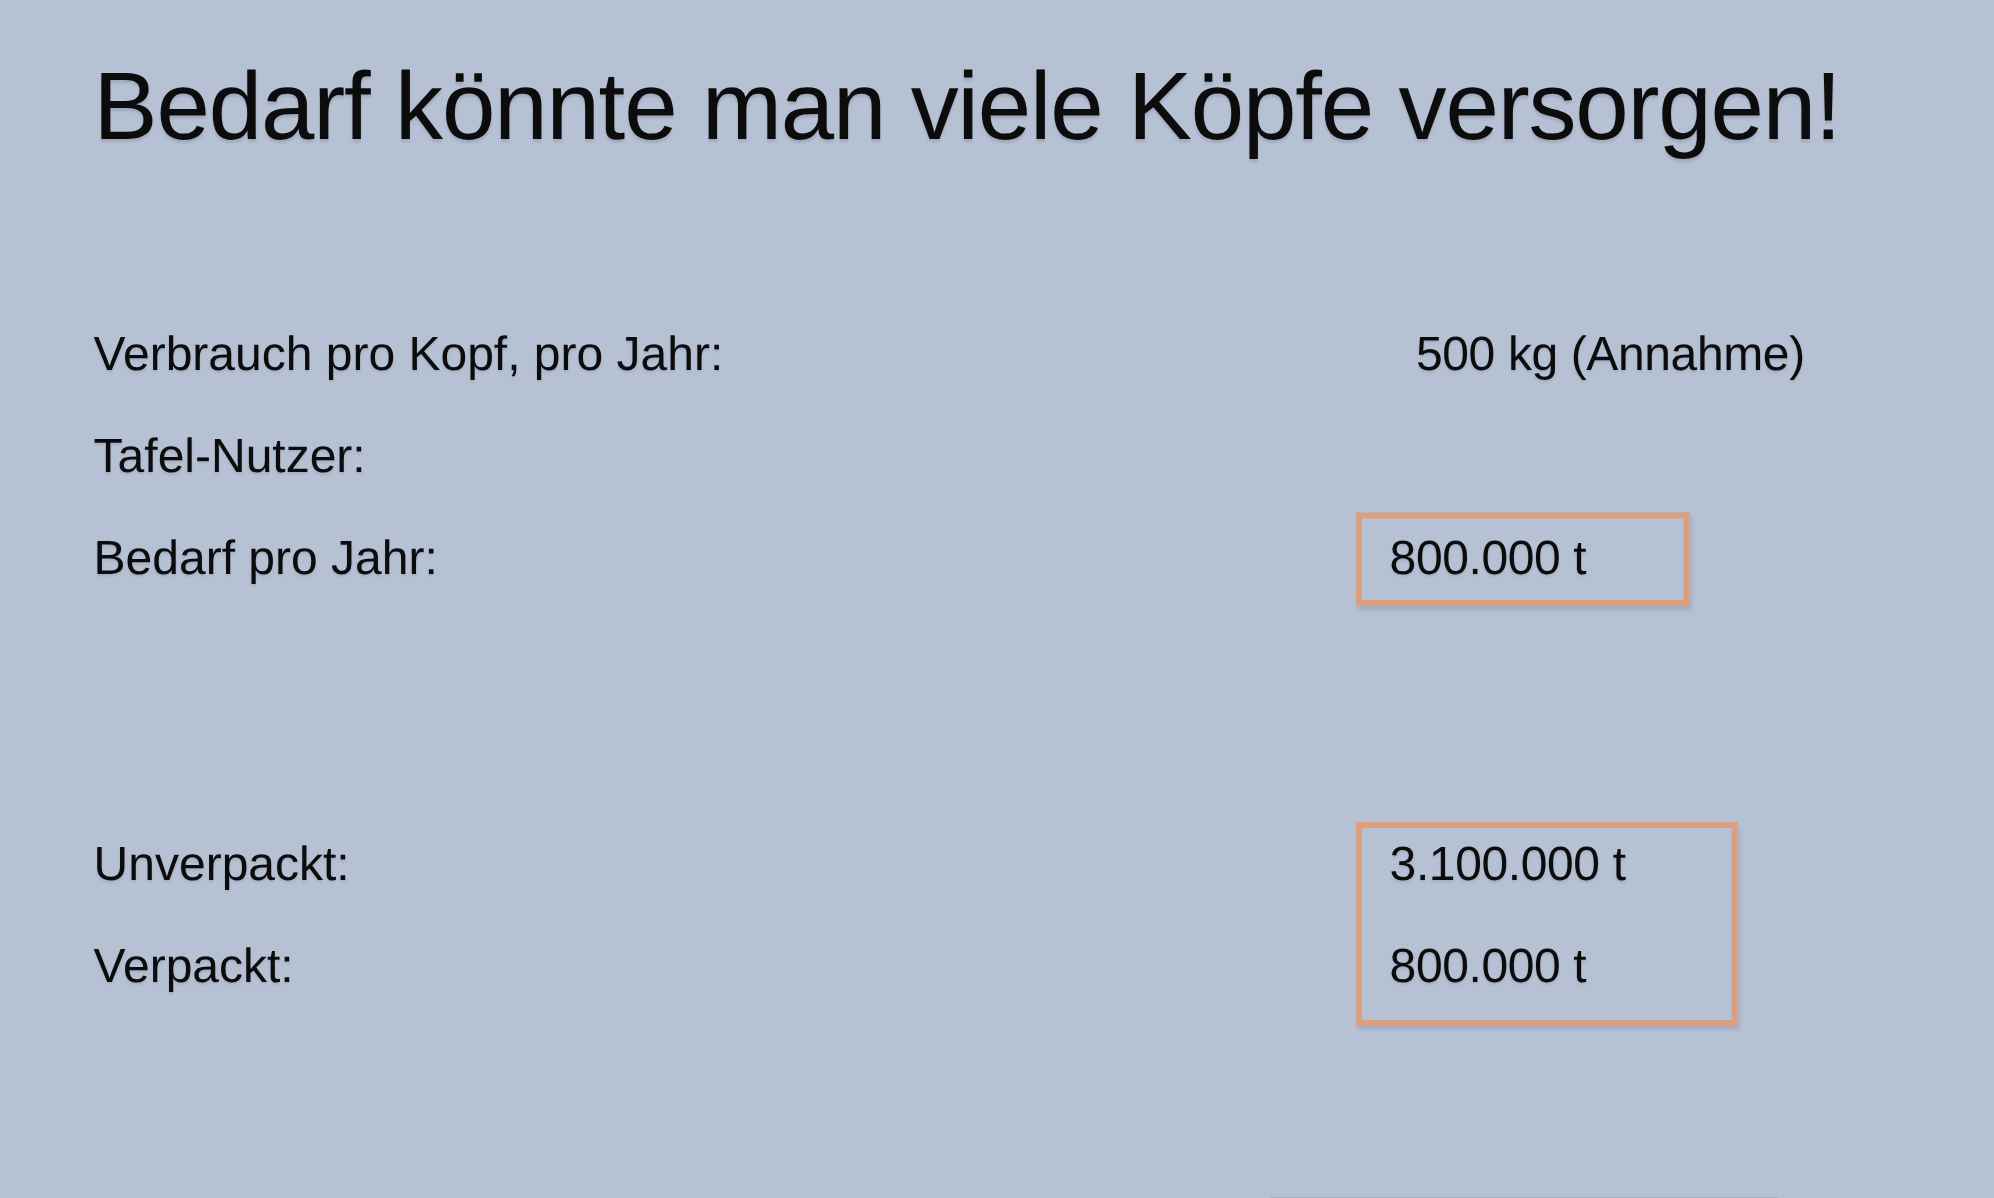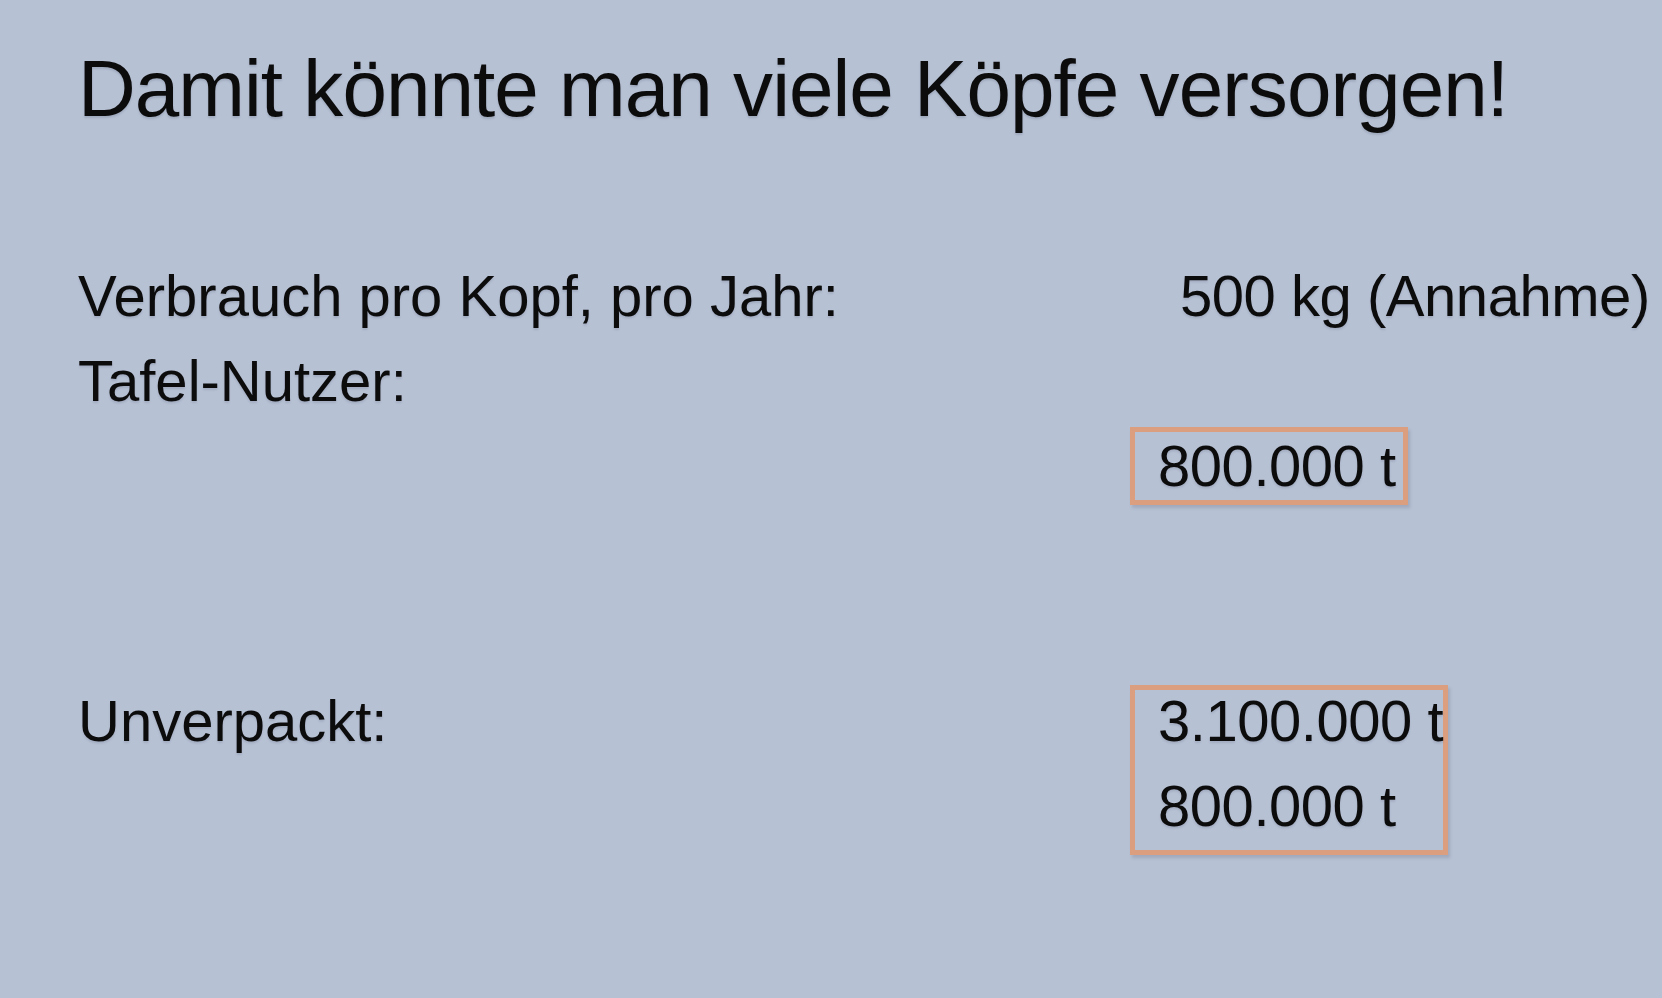--- a/index.html
+++ b/index.html
@@ -27,21 +27,21 @@
     line-height: 1.08;
     white-space: nowrap;
     text-shadow: 0 2px 2px rgba(60,70,95,0.18);
   }
   .row {
     position: absolute;
     left: 0;
     width: 100%;
     height: 85px;
     line-height: 85px;
-    font-size: 58px;
+    font-size: 40px;
     font-weight: 400;
     white-space: nowrap;
   }
   .row .label {
     position: absolute;
     left: 78px;
     text-shadow: 0 2px 2px rgba(60,70,95,0.15);
   }
   .row .value {
     position: absolute;
@@ -77,41 +77,43 @@
     top: 685px;
     width: 318px;
     height: 170px;
   }
 </style>
 </head>
 <body>
 
 <div class="slide" style="background: rgb(183, 193, 212); color: rgb(12, 12, 12);">
 
-  <h1 class="title">Damit könnte man viele Köpfe versorgen!</h1>
+  <h1 class="title">Bedarf könnte man viele Köpfe versorgen!</h1>
 
   <div class="hl-box hl-box-1" style="border-color: rgb(219, 158, 127);"></div>
   <div class="hl-box hl-box-2" style="border-color: rgb(219, 158, 127);"></div>
 
   <div class="row row-1">
     <span class="label">Verbrauch pro Kopf, pro Jahr:</span>
     <span class="value v-1">500 kg (Annahme)</span>
   </div>
 
   <div class="row row-2">
     <span class="label">Tafel-Nutzer:</span>
   </div>
 
   <div class="row row-3">
+    <span class="label">Bedarf pro Jahr:</span>
     <span class="value v-3">800.000 t</span>
   </div>
 
 
   <div class="row row-5">
     <span class="label">Unverpackt:</span>
     <span class="value v-5">3.100.000 t</span>
   </div>
 
   <div class="row row-6">
+    <span class="label">Verpackt:</span>
     <span class="value v-6">800.000 t</span>
   </div>
 
 </div>
 
 </body></html>

